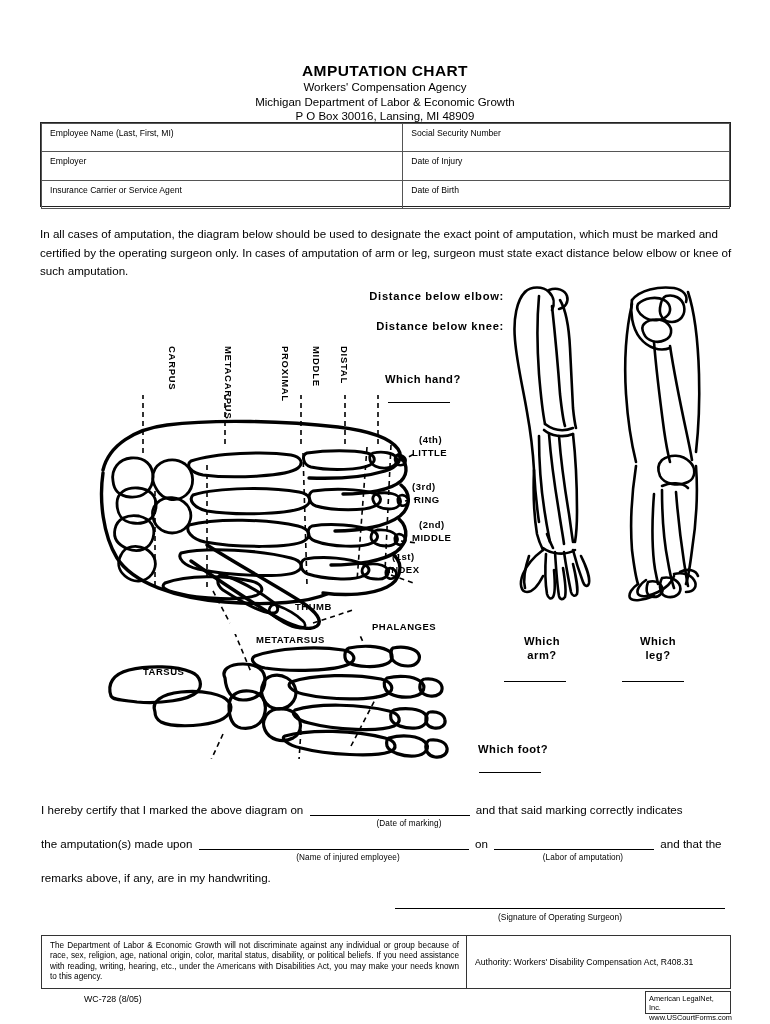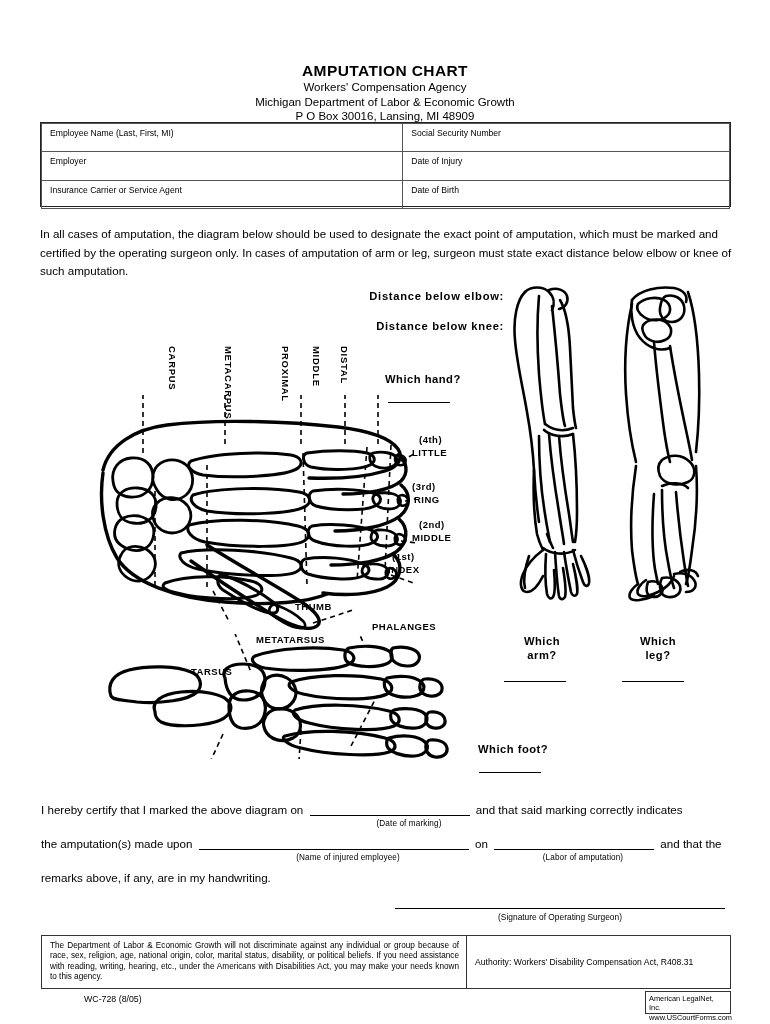--- a/index.html
+++ b/index.html
@@ -395,21 +395,21 @@
       <g stroke="#000" stroke-width="1.6" stroke-dasharray="5,4" fill="none">
         <line x1="126" y1="-10" x2="146" y2="38"></line>
         <line x1="248" y1="-14" x2="258" y2="8"></line>
         <line x1="246" y1="112" x2="272" y2="62"></line>
         <line x1="118" y1="100" x2="106" y2="126"></line>
         <line x1="196" y1="96" x2="194" y2="126"></line>
       </g>
     </svg>
   </div>
 
-  <div class="blabel" style="left:143px; top:666px;margin-left:48px;">TARSUS</div>
+  <div class="blabel" style="left:143px; top:666px;">TARSUS</div>
   <div class="blabel" style="left:256px; top:634px;">METATARSUS</div>
   <div class="blabel" style="left:372px; top:621px;">PHALANGES</div>
 
   <div class="qlabel" style="left:478px; top:742px;">Which foot?</div>
   <div class="ansrule" style="left:479px; top:772px; width:62px;"></div>
 
   <div class="cert">
     <div class="cert-line">
       <span>I hereby certify that I marked the above diagram on</span>
       <span class="cert-rule" style="width:160px;"></span>

